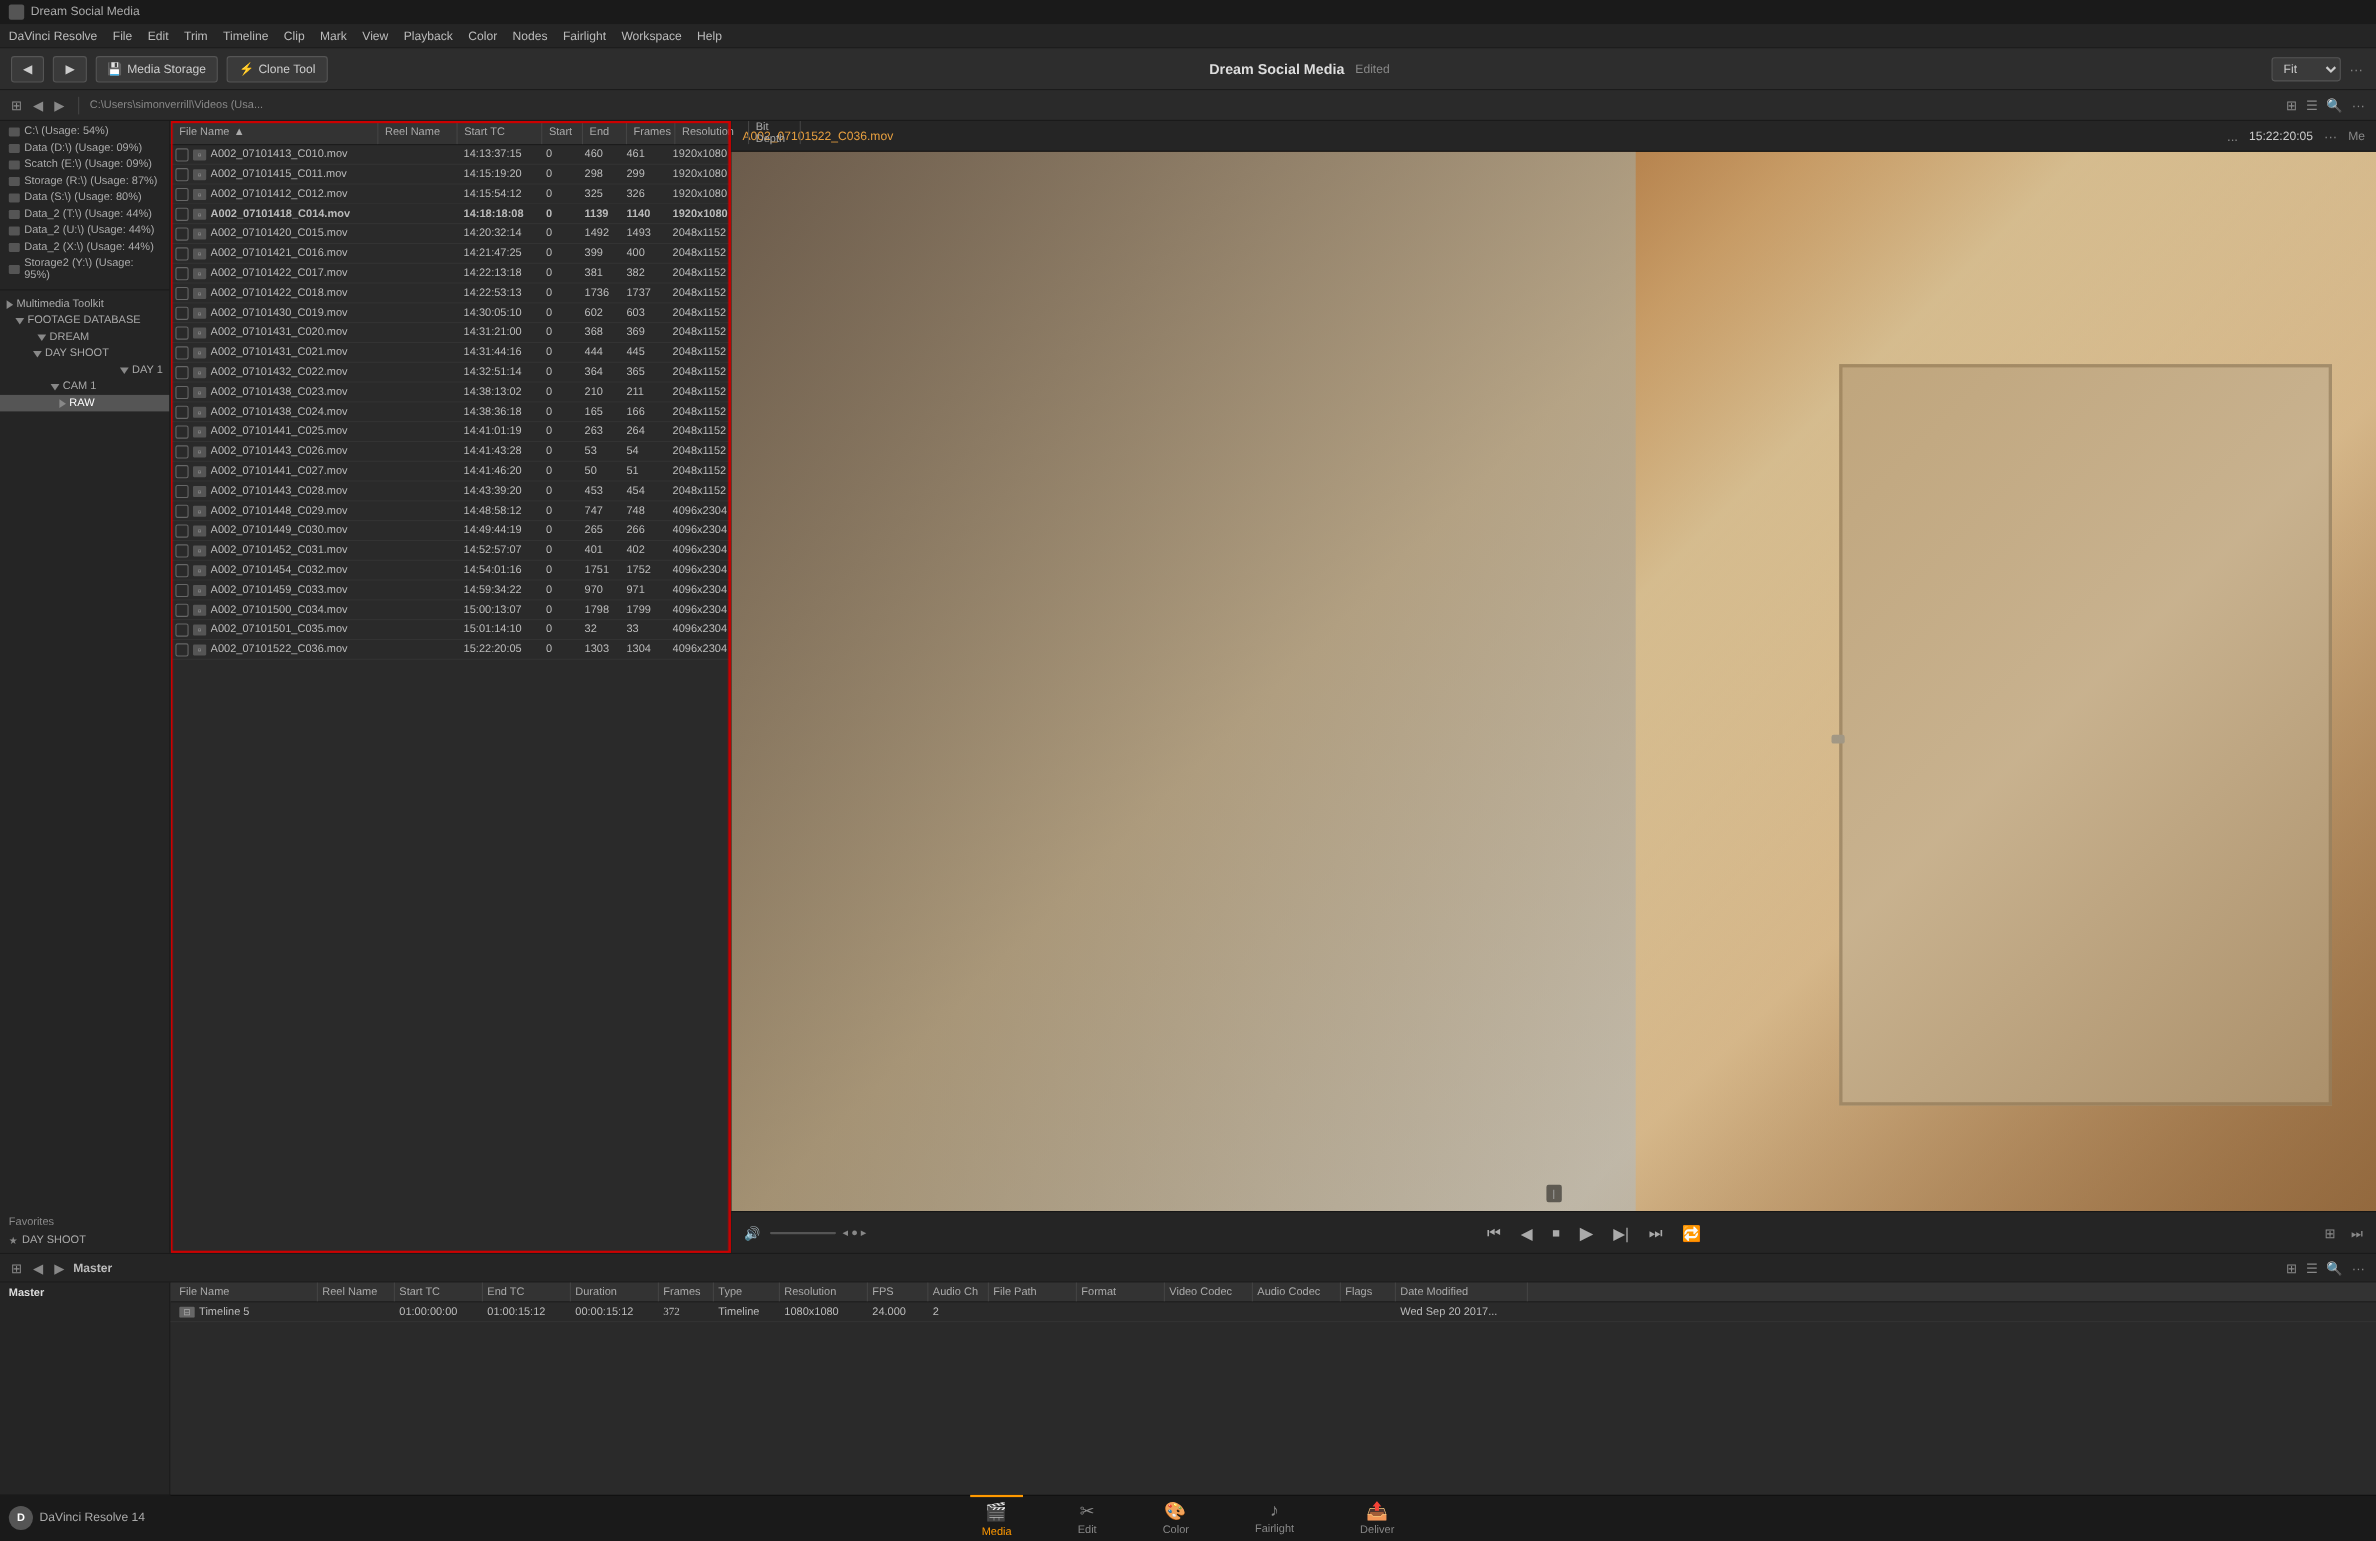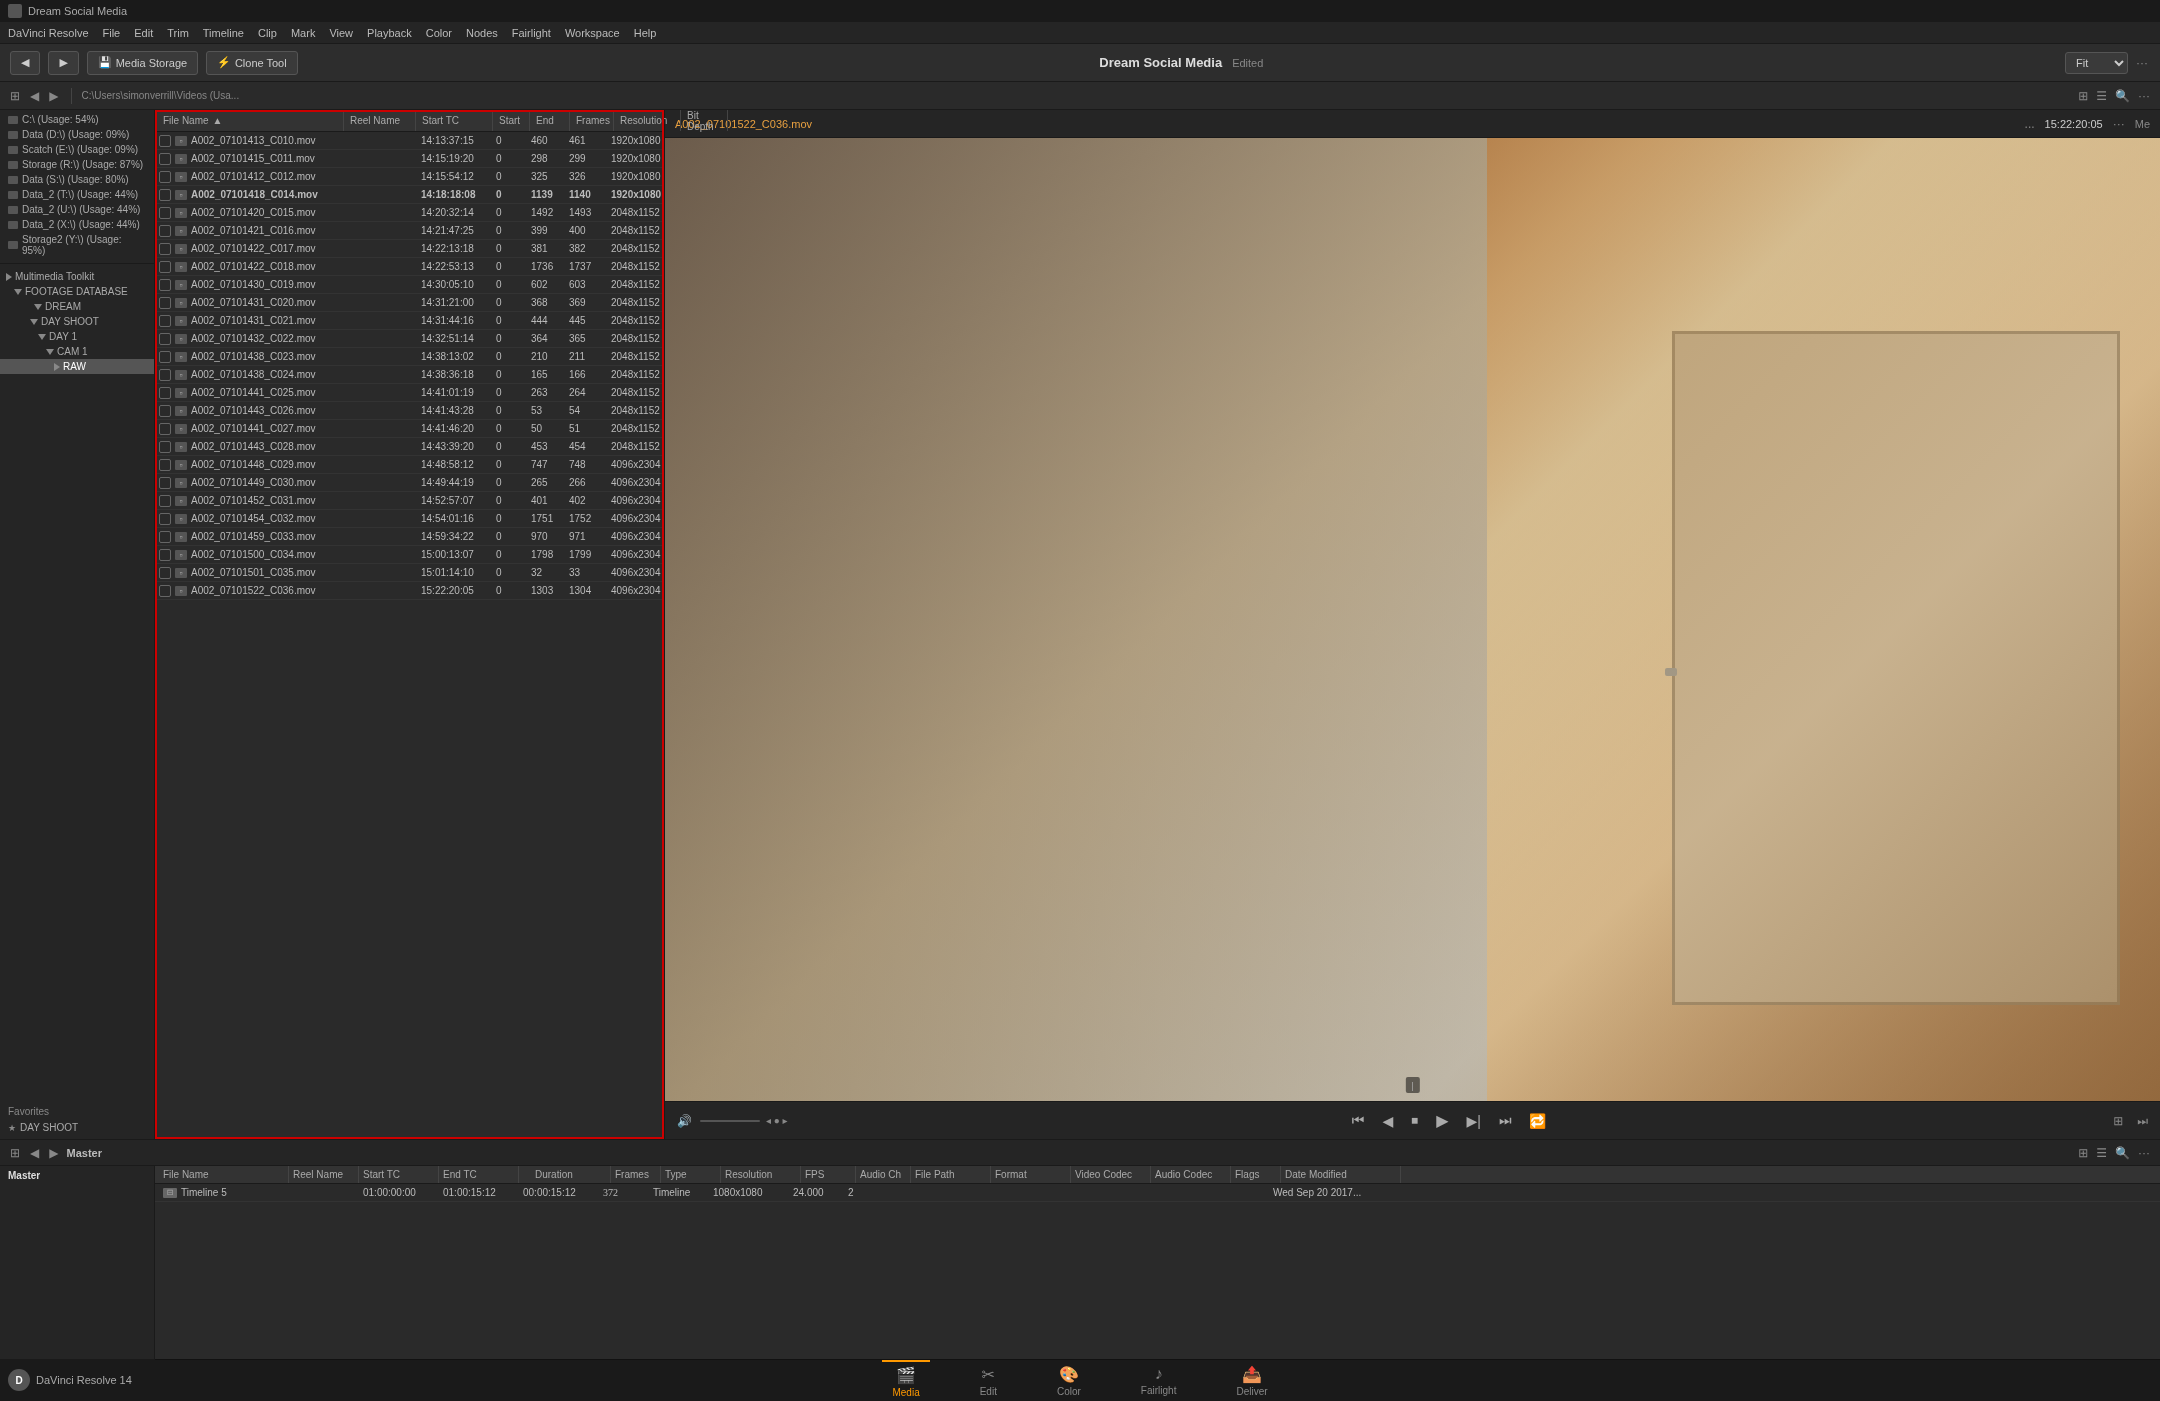--- a/index.html
+++ b/index.html
@@ -152,21 +152,21 @@
       font-size: 10px;
       color: #aaa;
       cursor: pointer;
       display: flex;
       align-items: center;
     }
     .sidebar-tree-item.selected { background: #555; color: #fff; }
     .indent1 { padding-left: 14px; }
     .indent2 { padding-left: 34px; }
     .indent3 { padding-left: 30px; }
-    .indent4 { padding-left: 38px; }
+    .indent4 { padding-left: 38px; justify-content: flex-end; }
     .indent5 { padding-left: 46px; }
     .triangle-right { display: inline-block; width: 0; height: 0; border-top: 4px solid transparent; border-bottom: 4px solid transparent; border-left: 6px solid #888; margin-right: 3px; }
     .triangle-down { display: inline-block; width: 0; height: 0; border-left: 4px solid transparent; border-right: 4px solid transparent; border-top: 6px solid #888; margin-right: 3px; }
 
     
     .file-browser {
       width: 510px;
       background: #2a2a2a;
       border-right: 1px solid #1a1a1a;
       display: flex;
@@ -1136,21 +1136,21 @@
         </div>
         <div class="bin-col" style="width:70px;">
           <span>Reel Name</span>
         </div>
         <div class="bin-col" style="width:80px;">
           <span>Start TC</span>
         </div>
         <div class="bin-col" style="width:80px;">
           <span>End TC</span>
         </div>
-        <div class="bin-col" style="width:80px;margin-left:12px;">
+        <div class="bin-col" style="width:80px;">
           <span>Duration</span>
         </div>
         <div class="bin-col" style="width:50px;">
           <span>Frames</span>
         </div>
         <div class="bin-col" style="width:60px;">
           <span>Type</span>
         </div>
         <div class="bin-col" style="width:80px;">
           <span>Resolution</span>

